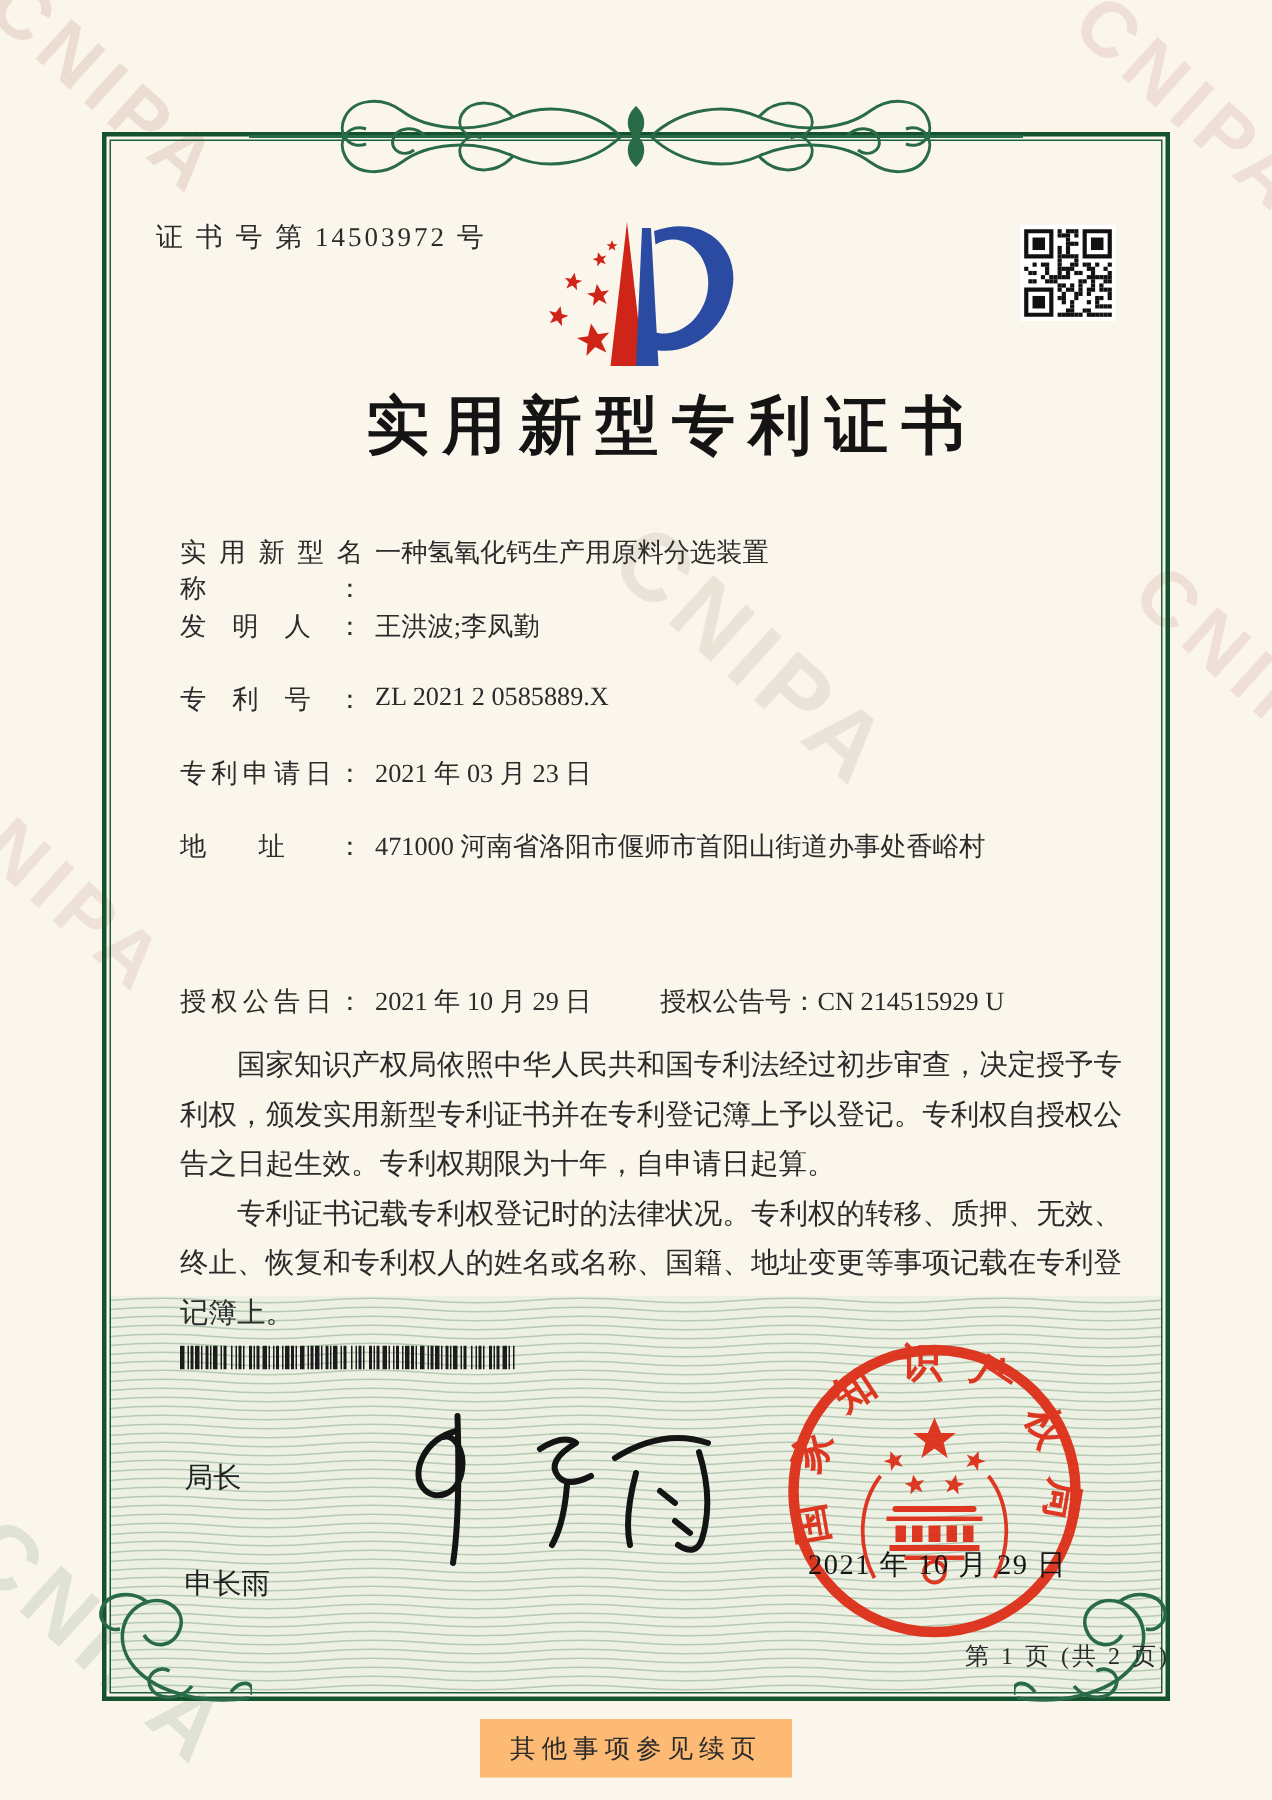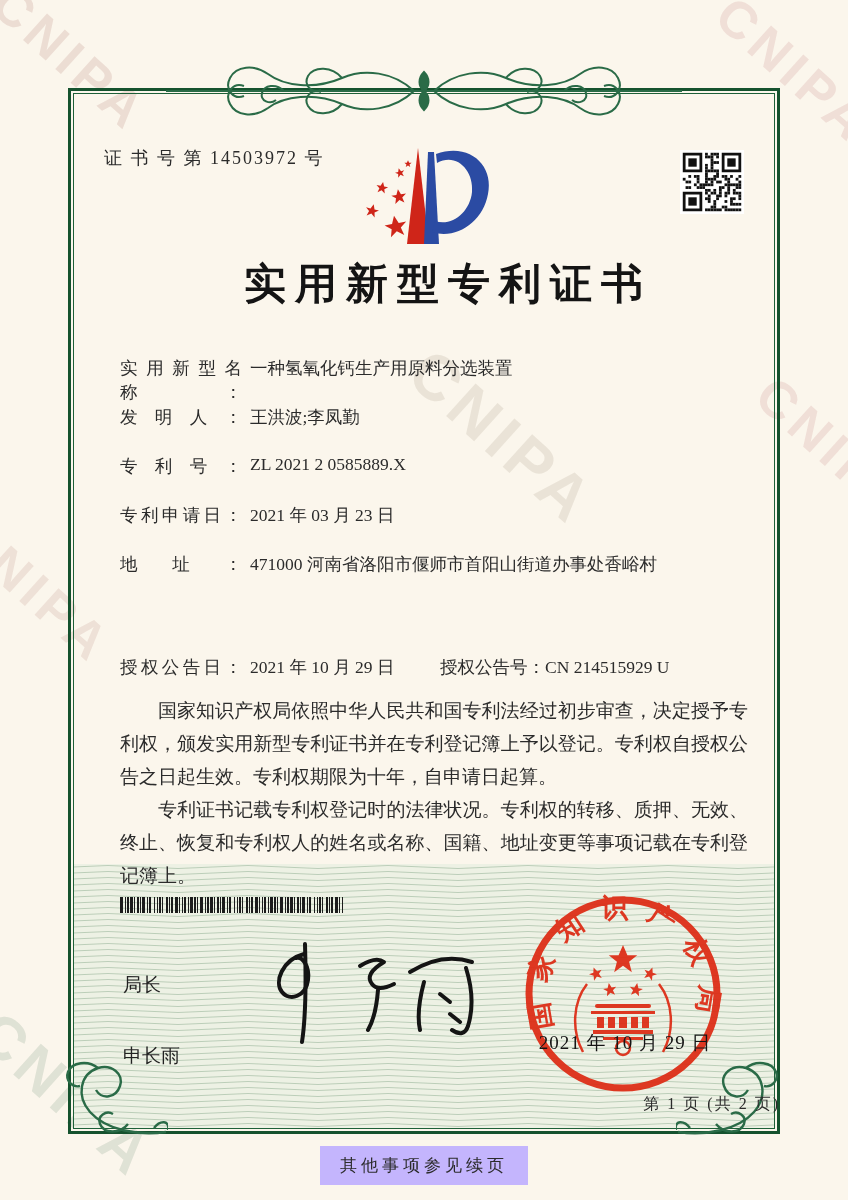--- a/index.html
+++ b/index.html
@@ -40,21 +40,21 @@
   .sig-name{position:absolute;left:123px;top:1006px;font-family:"Liberation Sans",sans-serif;
       font-size:19px;color:#222;z-index:3;margin-top:37px;}
   .signature{position:absolute;left:252px;top:938px;z-index:3;}
   
   .seal{position:absolute;left:503px;top:874px;z-index:4;}
   .seal-date{position:absolute;left:505px;top:1030px;width:240px;text-align:center;font-size:19px;
       letter-spacing:1px;color:#151515;z-index:5;}
   
   .pageno{position:absolute;left:68px;top:1094px;width:712px;text-align:right;font-size:16px;
       letter-spacing:2px;z-index:3;}
-  .note{position:absolute;left:50%;top:1146px;transform:translateX(-50%);background:#c4b5fd;
+  .note{position:absolute;left:50%;top:1146px;transform:translateX(-50%);background:#fdba74;
       padding:8px 20px;font-size:17px;letter-spacing:4px;z-index:3;}
   .ornament-top{position:absolute;left:164px;top:58px;z-index:2;}
   .corner-bl{position:absolute;left:58px;top:1058px;z-index:2;}
   .corner-br{position:absolute;left:676px;top:1058px;z-index:2;transform:scaleX(-1);}
 </style>
 </head>
 <body>
 
 <svg width="0" height="0" style="position:absolute">
   <defs>

